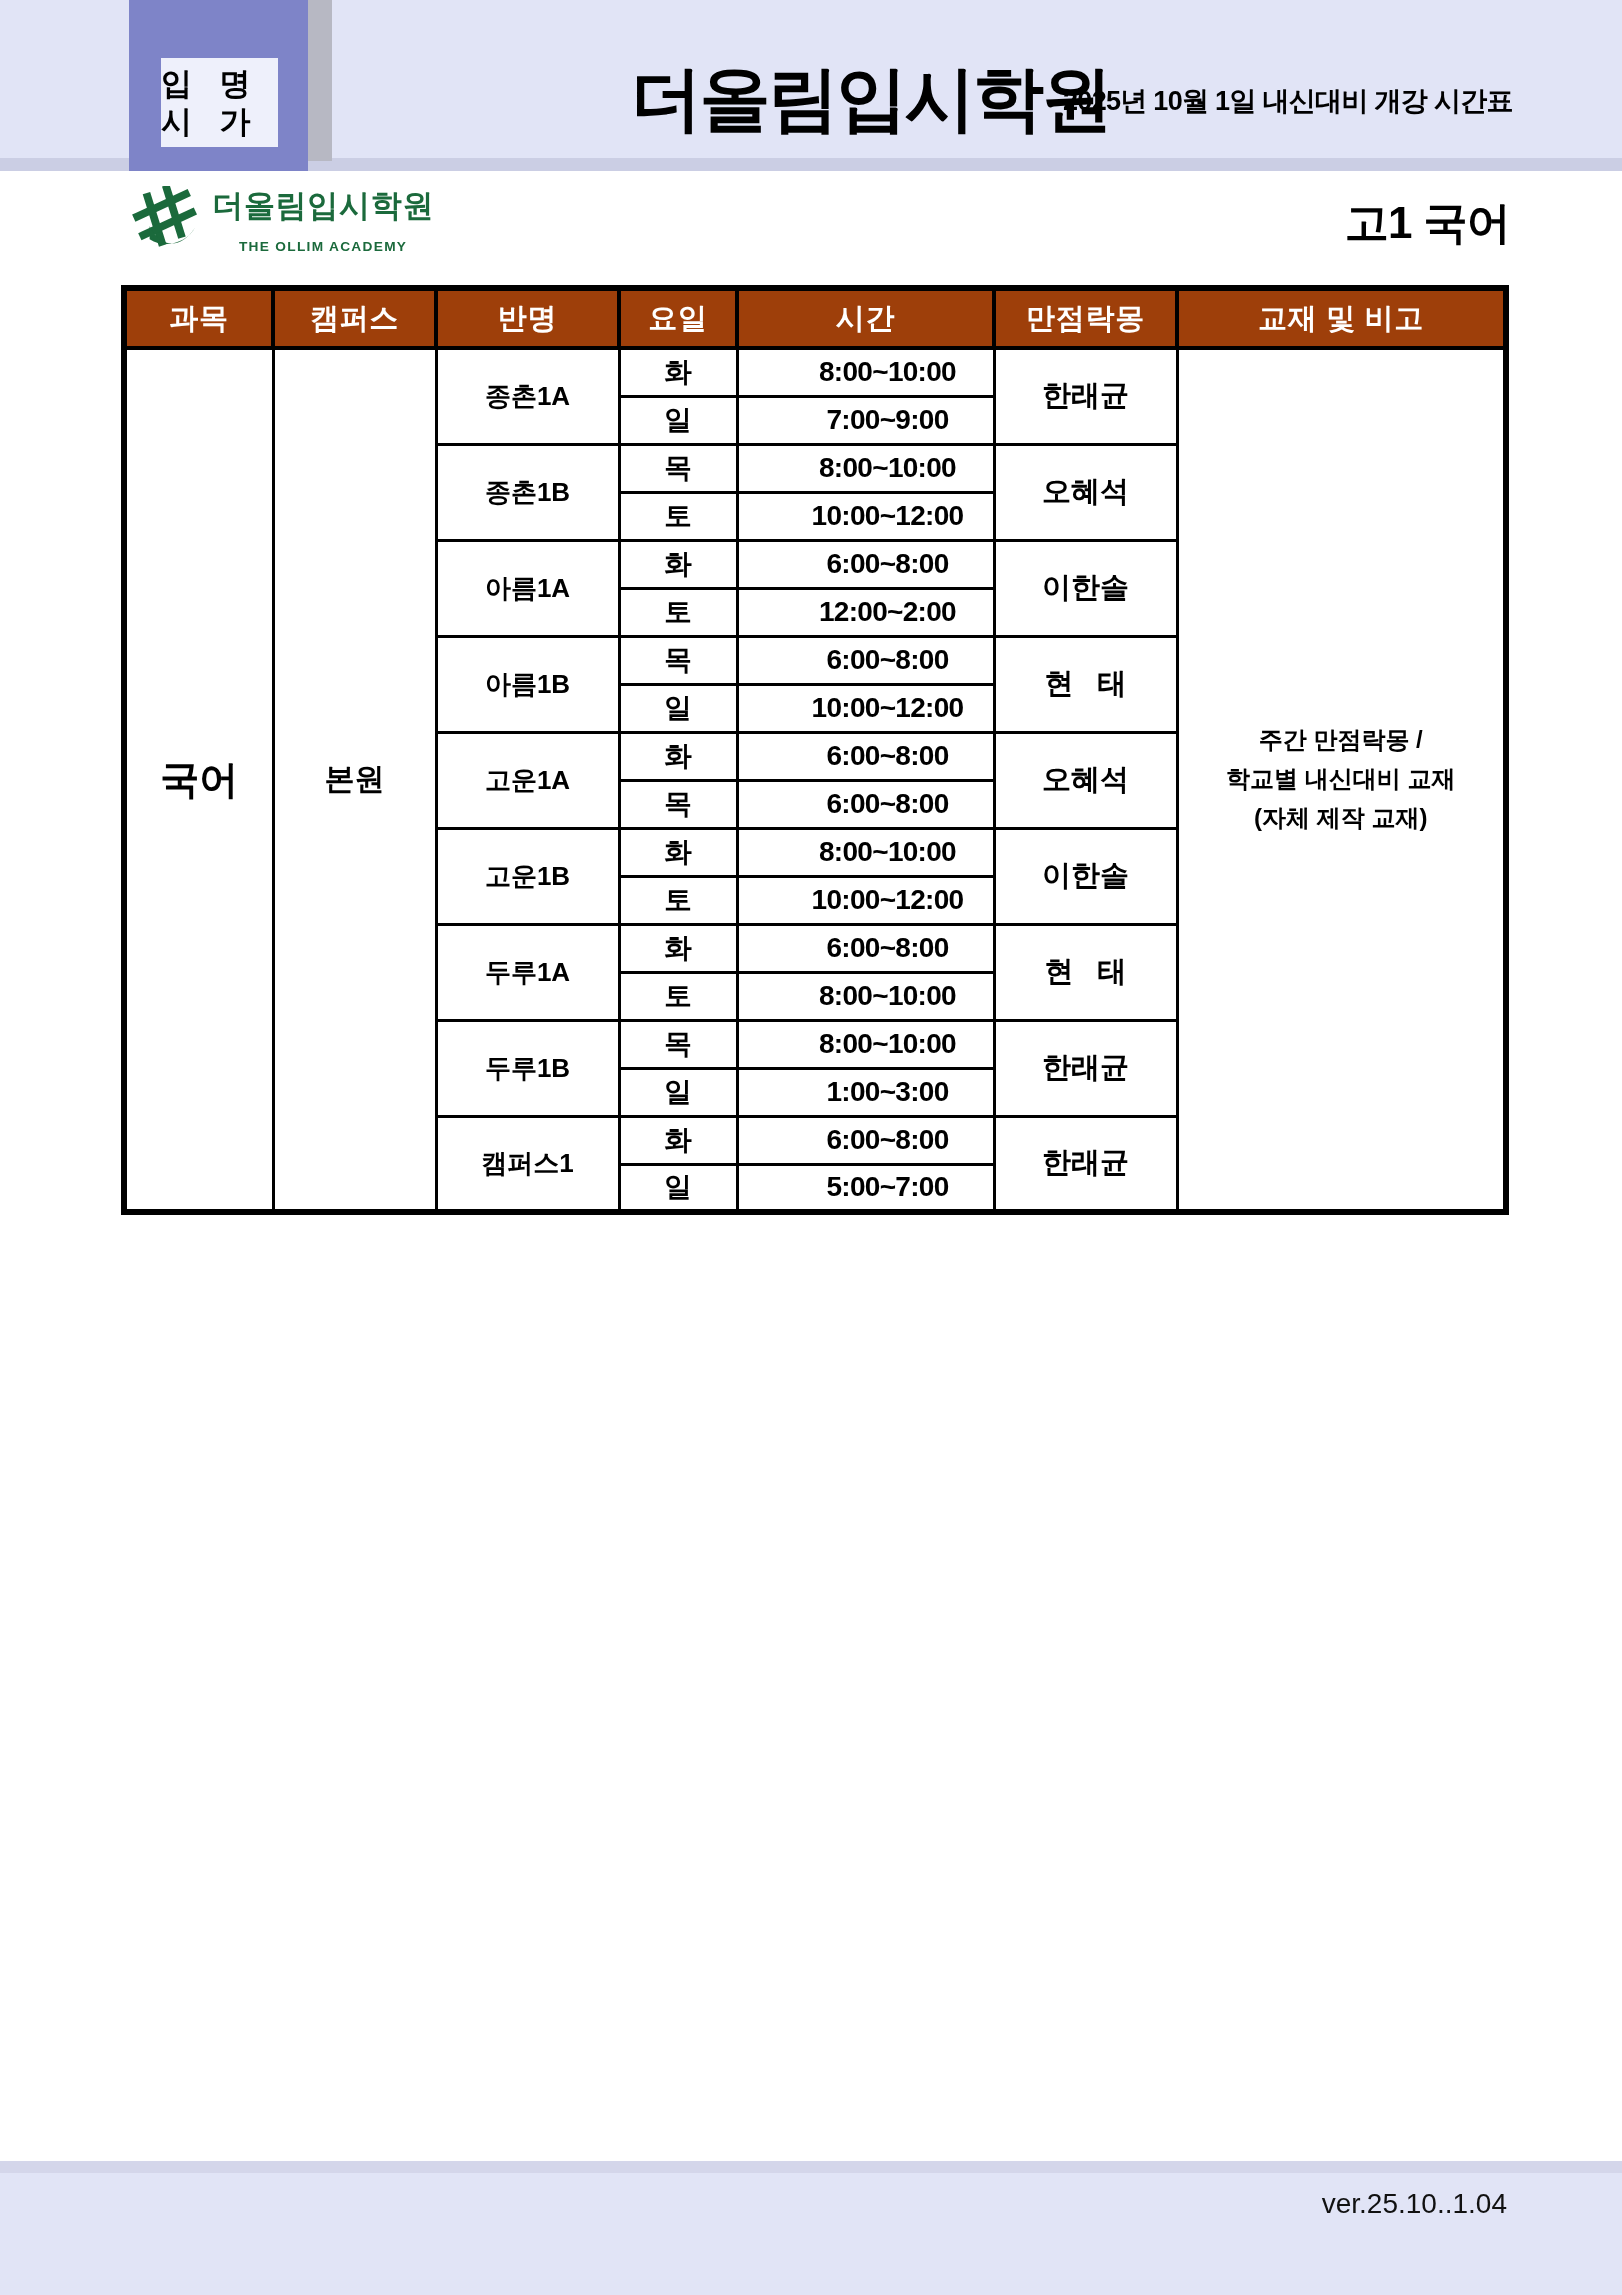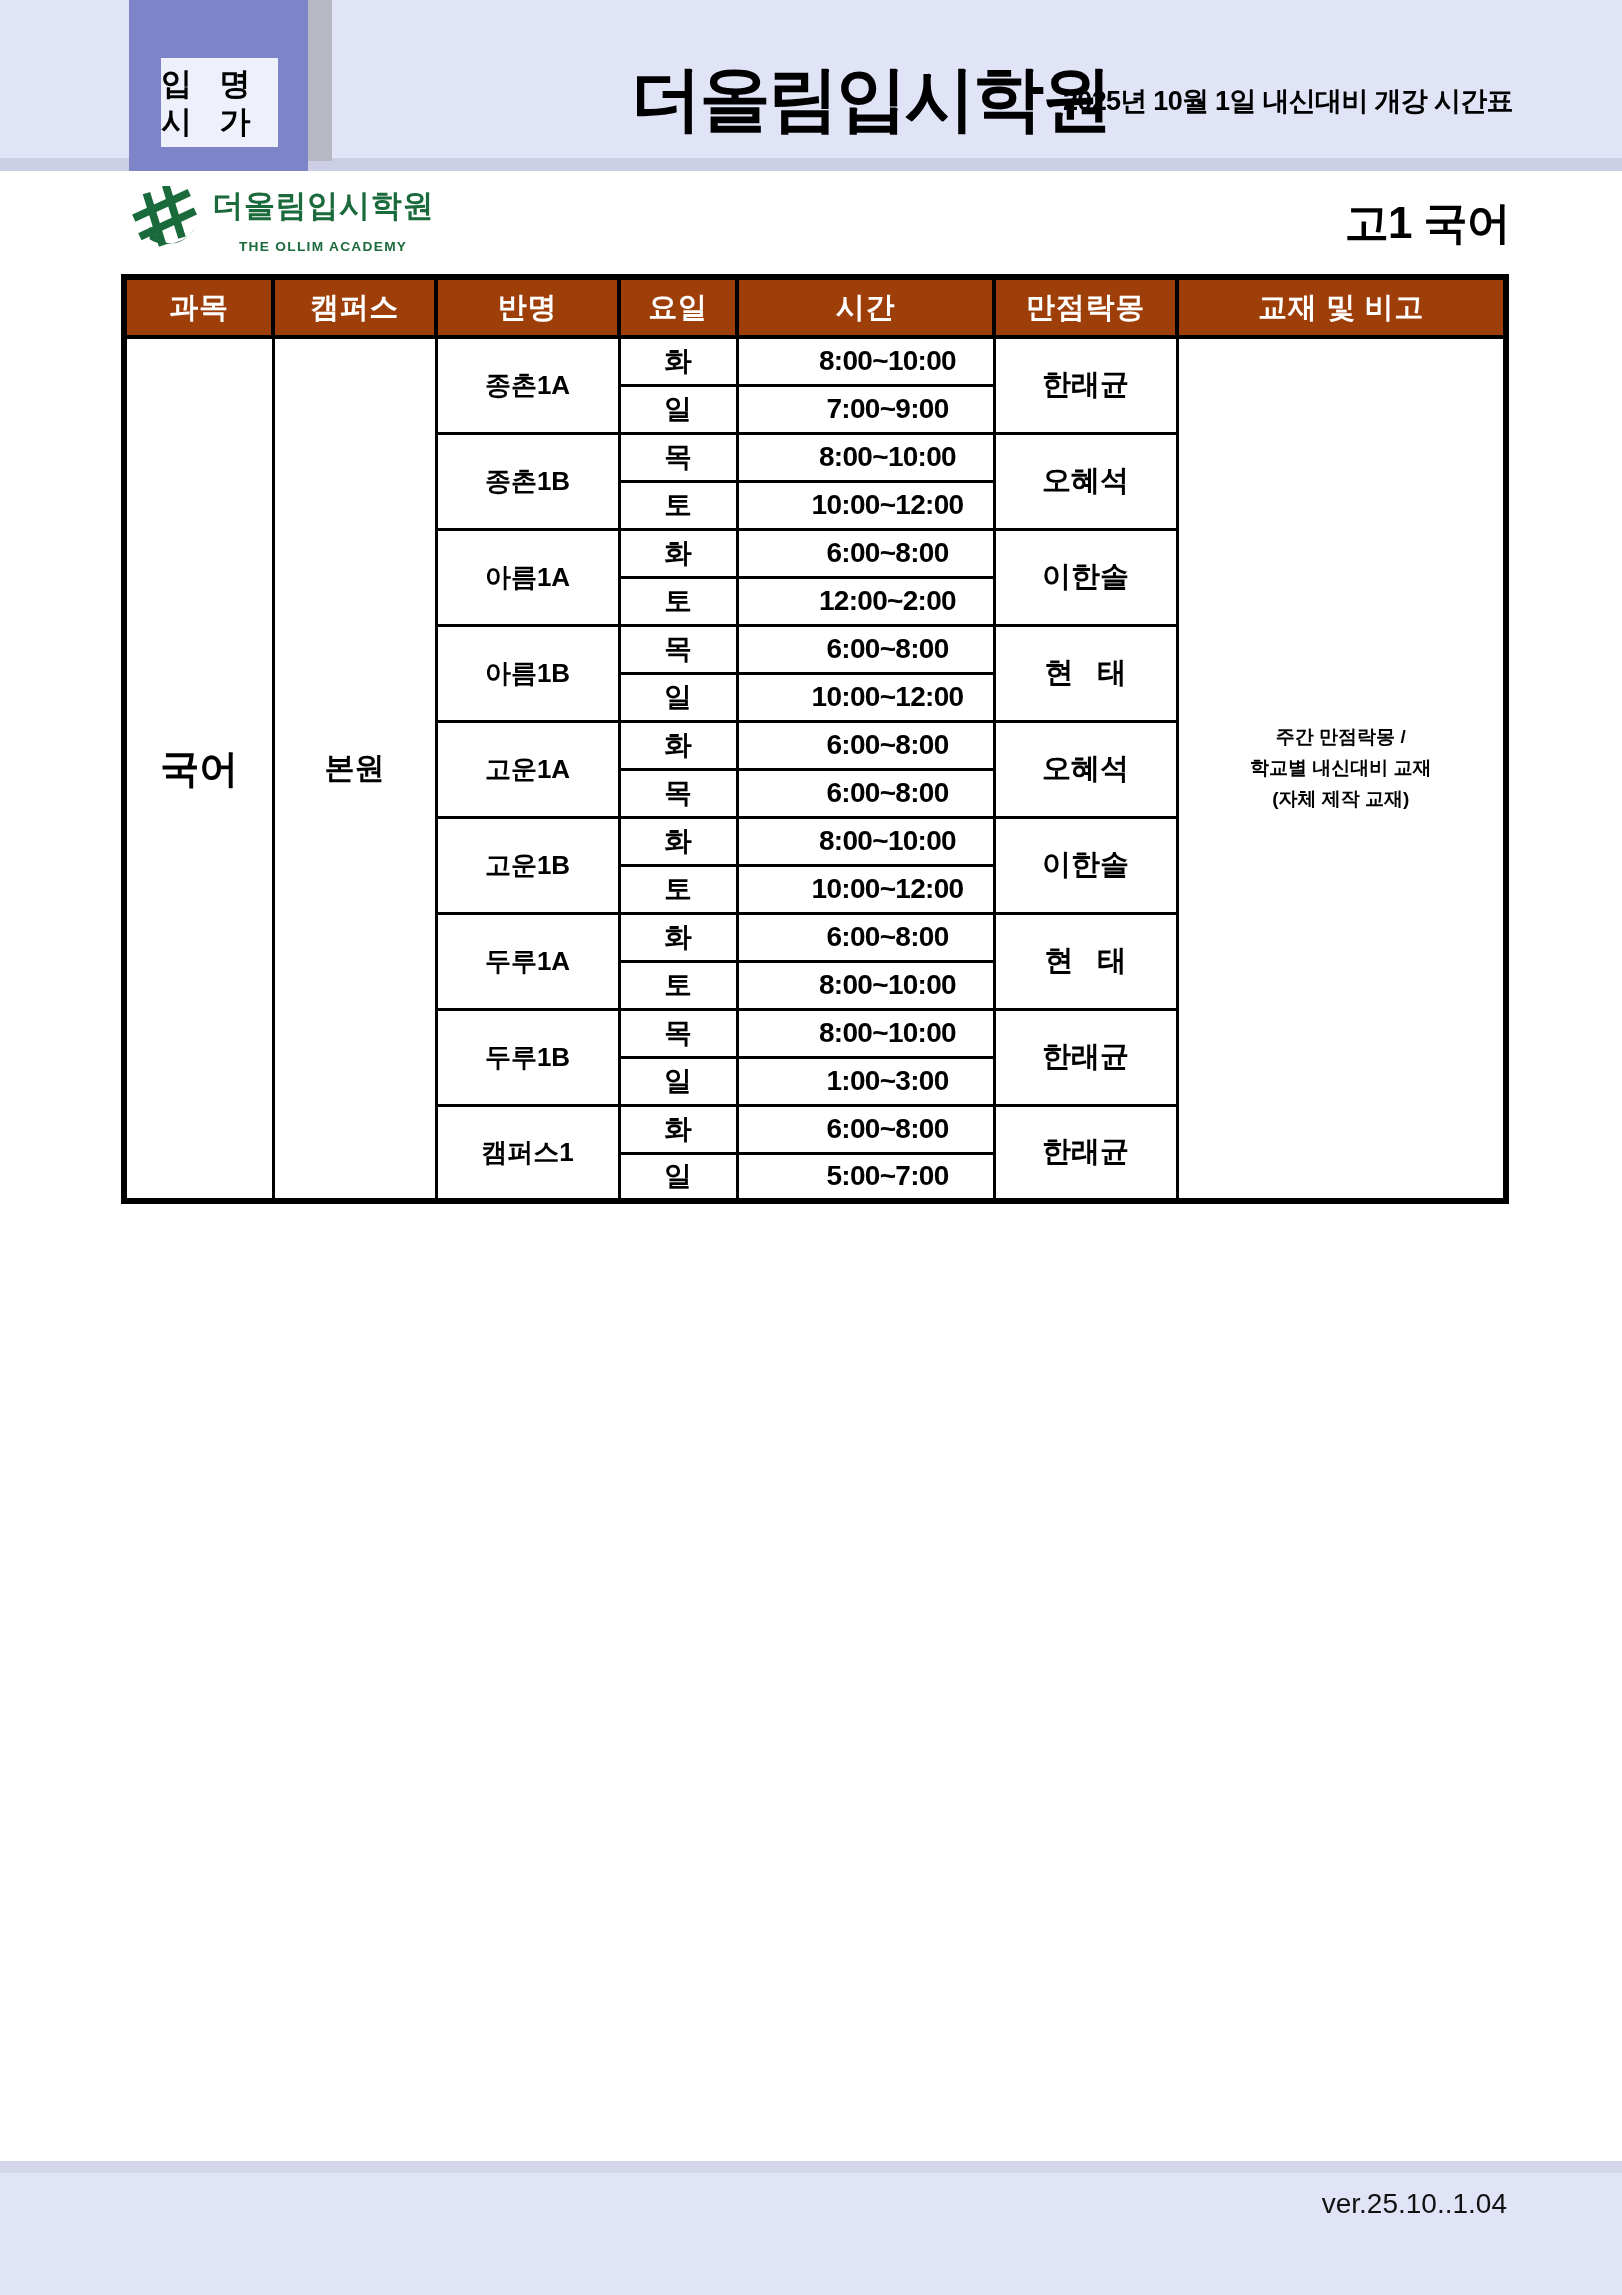--- a/index.html
+++ b/index.html
@@ -43,37 +43,37 @@
   .logo-kr { color:#1b6a3c; font-size:31px; font-weight:800; letter-spacing:0.7px; line-height:1.1; margin-top:2.6px; }
   .logo-en { color:#1b6a3c; font-size:13.7px; font-weight:800; letter-spacing:1.3px; line-height:1.2; margin-top:16px; }
 
   
   .page-title {
     position:absolute; right:113px; top:194px; font-size:44px; font-weight:900;
     letter-spacing:-0.7px; white-space:nowrap;
   }
 
   
-  .timetable-wrap { position:absolute; left:121px; top:274px; }
+  .timetable-wrap { position:absolute; left:121px; top:285px; }
   table { border-collapse:collapse; table-layout:fixed; background:#fff; border:6.5px solid #000; }
   th, td { border:3.3px solid #000; text-align:center; vertical-align:middle; overflow:hidden; }
   thead th {
     background:#9e3f0a; color:#fff; height:60px;
     font-size:29px; font-weight:800; border-width:4.6px; letter-spacing:0.7px;
   }
   tbody td { height:48px; font-weight:800; }
   tr.group-first > td { border-top-width:2.6px; }
   tr.group-sub   > td { border-top-width:1.3px; }
   td.subject-cell { font-size:39px; font-weight:900; letter-spacing:0px; }
   td.campus-cell  { font-size:30px; font-weight:800; }
   td.class-cell   { font-size:26px; font-weight:800; }
   td.day-cell     { font-size:27.5px; font-weight:800; }
   td.time-cell    { font-size:28px; font-weight:800; letter-spacing:-0.7px;padding-left:44px; }
   td.teacher-cell { font-size:29px; font-weight:700; }
-  td.notes-cell   { font-size:19px; font-weight:700; line-height:1.62; letter-spacing:0px; }
+  td.notes-cell   { font-size:24px; font-weight:700; line-height:1.62; letter-spacing:0px; }
 
   
   .bottom-strip { position:absolute; left:0; top:2161px; width:1623px; height:12.4px; background:#d4d6ea; }
   .bottom-band  { position:absolute; left:0; top:2173px; width:1623px; height:122px; background:#e1e4f6; }
   .version-text { position:absolute; right:116px; top:2188px; font-size:28px; font-weight:500; color:#111; }
 </style>
 </head>
 <body>
 
 <div class="top-band"></div>

